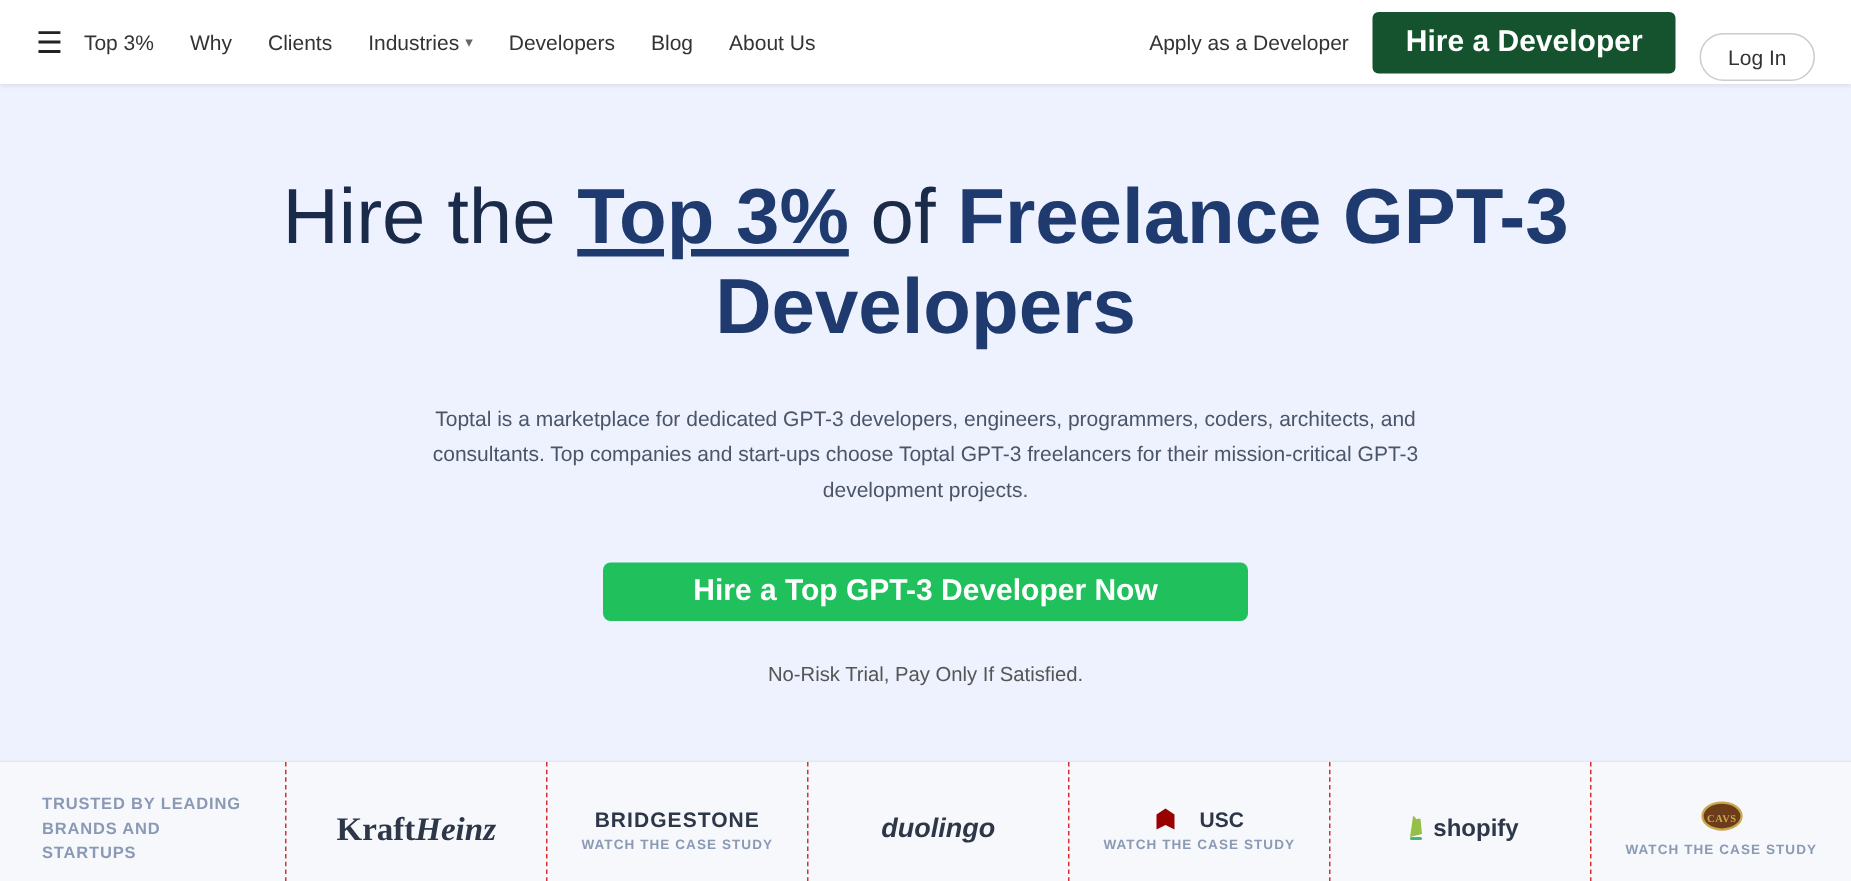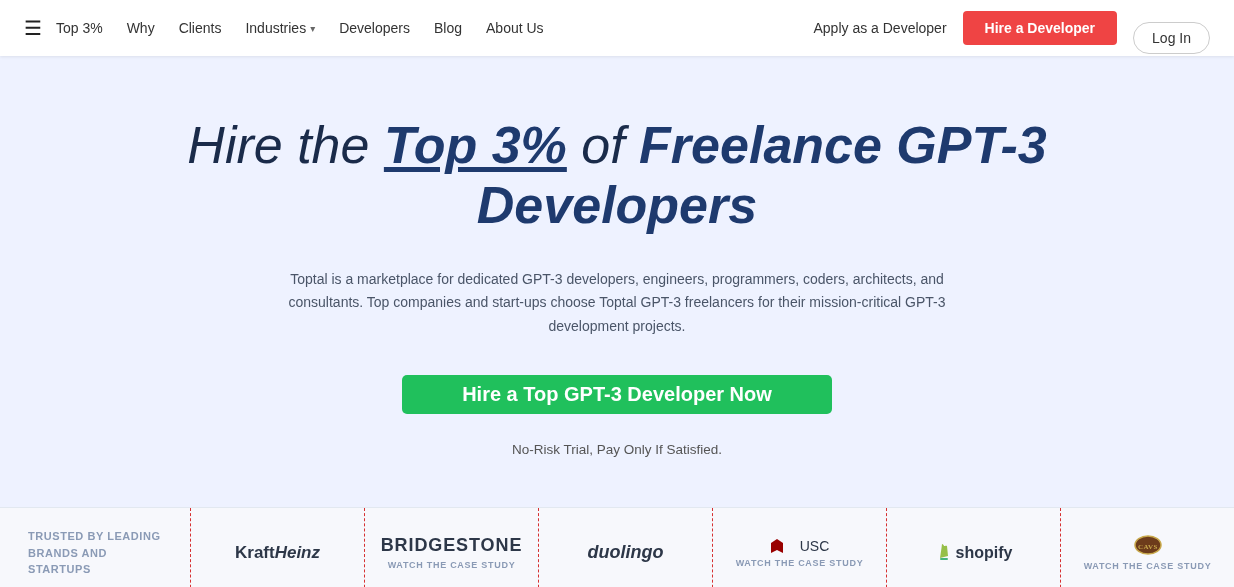--- a/index.html
+++ b/index.html
@@ -64,26 +64,26 @@
       gap: 16px;
     }
     .nav-apply {
       font-size: 14px;
       color: #333;
       text-decoration: none;
       cursor: pointer;
       white-space: nowrap;
     }
     .nav-hire-btn {
-      background: #ef4444;
+      background: #14532d;
       color: #fff;
       border: none;
       padding: 9px 22px;
       border-radius: 4px;
-      font-size: 14px;
+      font-size: 20px;
       font-weight: 600;
       cursor: pointer;
       white-space: nowrap;
     }
     .nav-login-btn {
       border: 1.5px solid #ccc;
       background: #fff;
       color: #333;
       padding: 7px 18px;
       border-radius: 16px;
@@ -102,21 +102,20 @@
     }
     .hero-title {
       font-size: 52px;
       font-weight: 400;
       color: #1a2b4a;
       line-height: 1.15;
       margin-bottom: 32px;
       max-width: 900px;
       margin-left: auto;
       margin-right: auto;
-      font-style: italic;
     }
     .hero-title .top3 {
       font-weight: 800;
       color: #1e3a6e;
       text-decoration: underline;
       text-decoration-color: #1e3a6e;
       text-underline-offset: 4px;
     }
     .hero-title .freelance {
       font-weight: 800;
@@ -199,24 +198,24 @@
     }
     .brand-case-study {
       font-size: 9px;
       font-weight: 600;
       color: #8a9ab5;
       letter-spacing: 0.08em;
       text-transform: uppercase;
     }
 
     
-    .kraftheinz { font-family: Liberation Sans, sans-serif; font-size: 17px; }
-    .bridgestone { font-size: 18px; letter-spacing: 0.05em; font-weight: 800; text-transform: uppercase; }
+    .kraftheinz { font-family: Liberation Serif, serif; font-size: 22px; }
+    .bridgestone { font-size: 14px; letter-spacing: 0.05em; font-weight: 800; text-transform: uppercase; }
     .duolingo { font-size: 18px; font-weight: 900; font-style: italic; }
-    .usc { font-size: 14px; font-weight: 400; display: flex; align-items: center; gap: 16px; }
+    .usc { font-size: 14px; font-weight: 700; display: flex; align-items: center; gap: 16px; }
     .shopify-logo { font-size: 16px; font-weight: 700; display: flex; align-items: center; gap: 5px; justify-content: flex-end; }
     .cavs { font-size: 12px; font-weight: 800; text-transform: uppercase; letter-spacing: 0.04em; text-align: center; }
   </style>
 </head>
 <body>
 
 <nav>
   <span class="nav-hamburger">☰</span>
   <div class="nav-links">
     <a class="nav-link" href="#">

